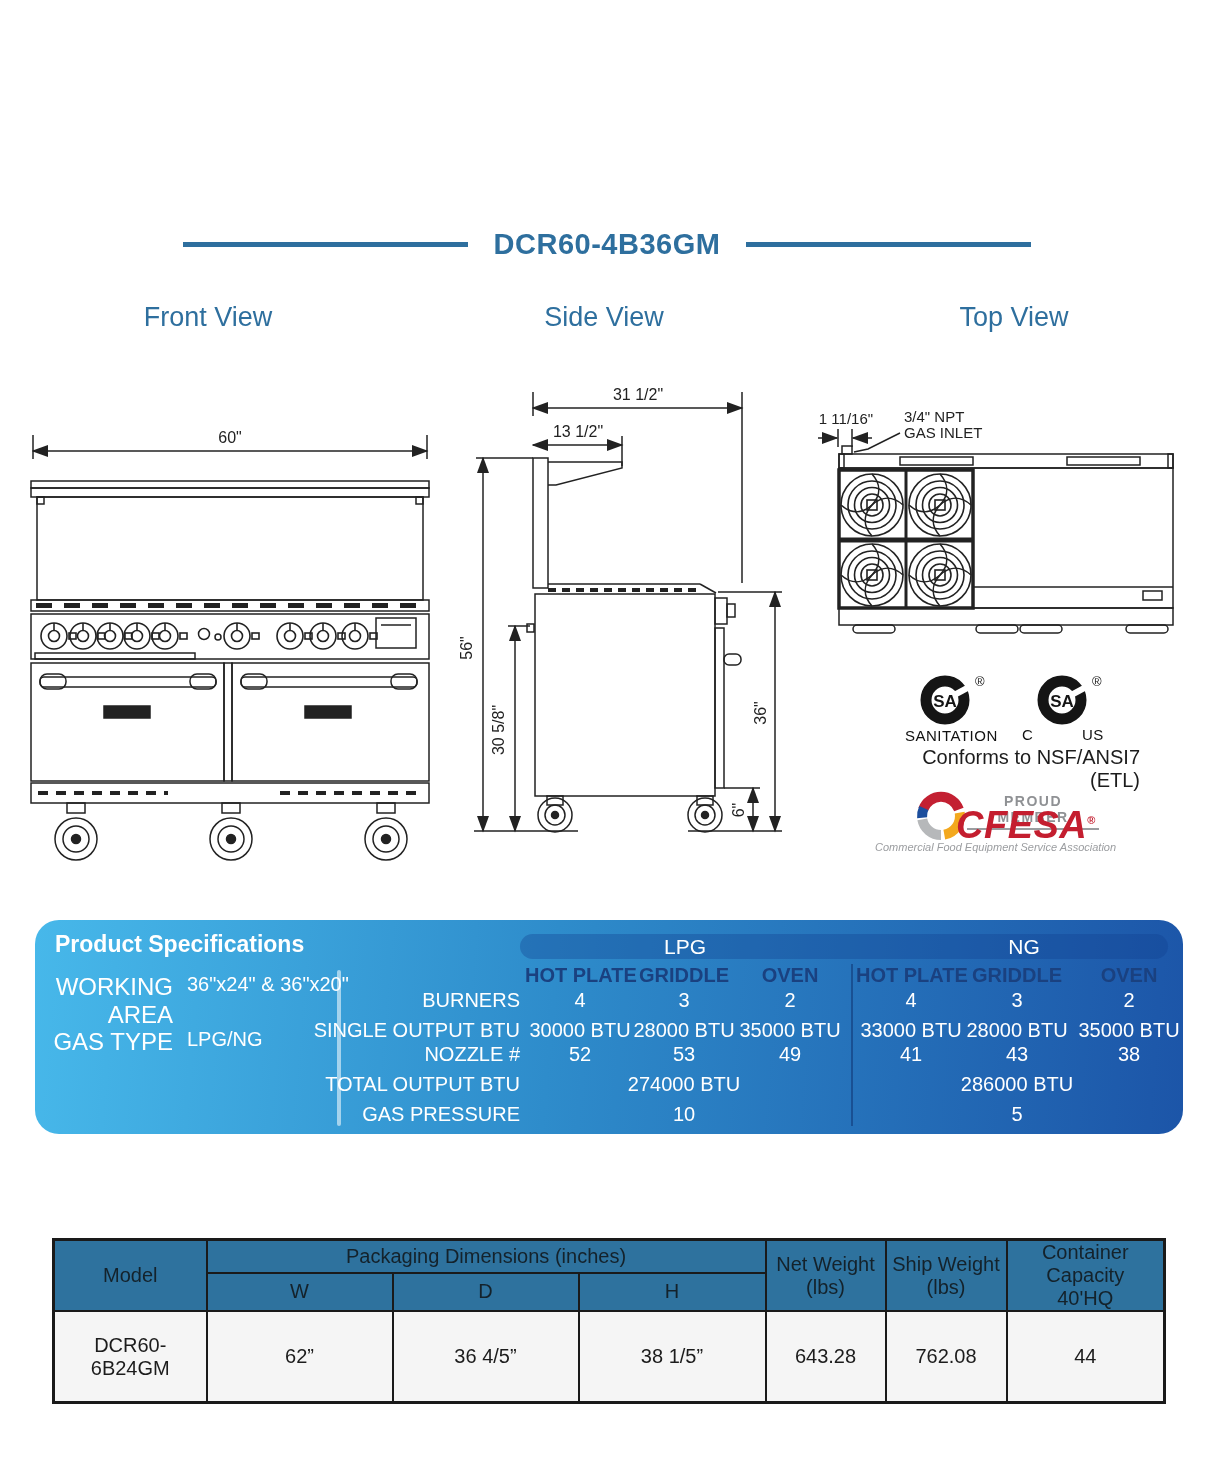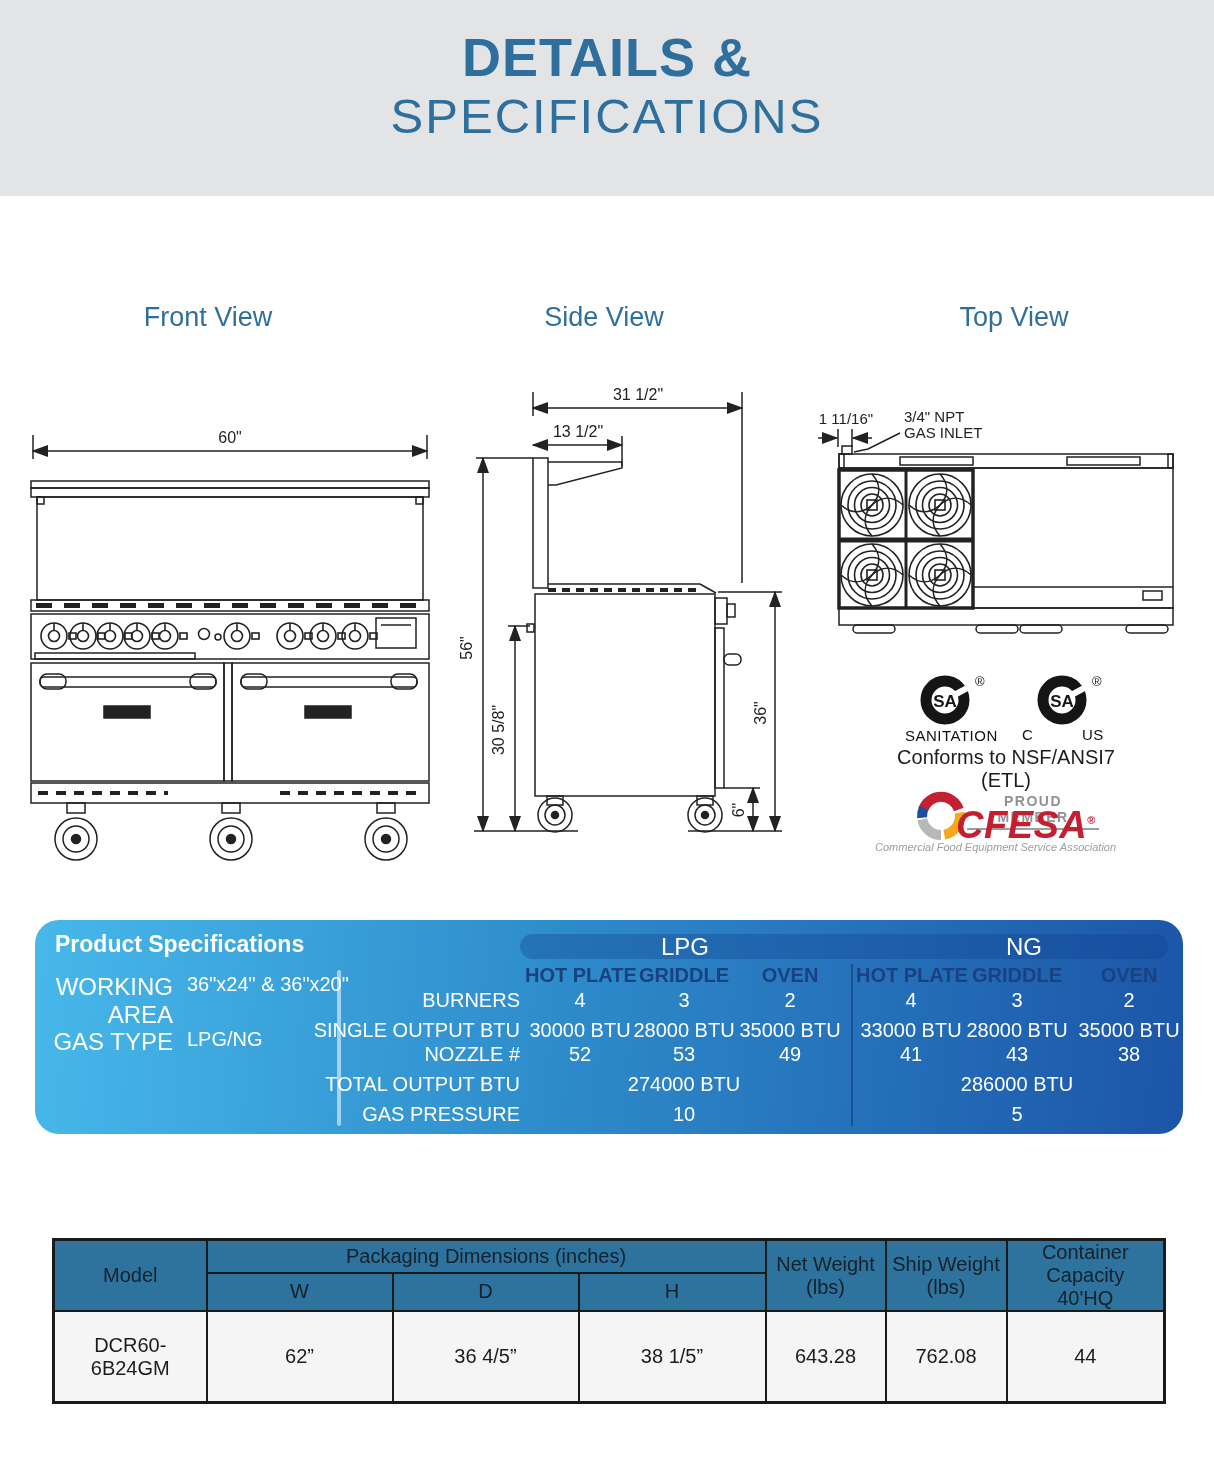--- a/index.html
+++ b/index.html
@@ -23,21 +23,21 @@
   
   .drawing{position:absolute;}
   .dwg-front{left:18px;top:425px;}
   .dwg-side{left:448px;top:378px;}
   .dwg-top{left:808px;top:403px;}
   .dim-text{font-family:"Liberation Sans",sans-serif;font-size:15px;fill:#222;}
   .dim-text-lg{font-family:"Liberation Sans",sans-serif;font-size:16px;fill:#222;}
   
   .cert{position:absolute;}
   .csa-caption{position:absolute;font-size:15px;color:#111;font-weight:400;letter-spacing:0.5px;}
-  .conforms{position:absolute;left:872px;top:746px;width:268px;text-align:center;font-size:20px;
+  .conforms{position:absolute;left:872px;top:746px;width:268px;text-align:right;font-size:20px;
             color:#1c1c1c;font-weight:500;}
   .cfesa-member{position:absolute;left:967px;top:793px;width:132px;text-align:center;font-size:14px;
                 font-weight:700;letter-spacing:1.5px;color:#8f9194;border-bottom:2px solid #9b9da0;
                 padding-bottom:3px;}
   .cfesa-name{position:absolute;left:956px;top:804px;font-size:38px;font-weight:900;font-style:italic;
               color:#c41e2f;letter-spacing:0.5px;text-align:right;}
   .cfesa-reg{font-size:11px;vertical-align:super;font-style:normal;}
   .cfesa-tagline{position:absolute;left:875px;top:841px;width:246px;text-align:left;font-size:11px;
                  font-style:italic;color:#9b9da0;}
   
@@ -45,21 +45,21 @@
               background:linear-gradient(95deg,#47b8ea 0%,#2e8ccb 45%,#1c55a8 100%);color:#fff;}
   .sp-title{position:absolute;left:20px;top:11px;font-size:23px;font-weight:700;color:#fff;}
   .sp-left-label{position:absolute;left:8px;width:130px;text-align:right;font-size:24px;font-weight:400;}
   .sp-left-value{position:absolute;left:152px;font-size:20px;font-weight:400;white-space:nowrap;}
   .sp-divider{position:absolute;left:302px;top:50px;width:4px;height:156px;
               background:rgba(255,255,255,0.55);border-radius:2px;}
   .sp-gas-divider{position:absolute;left:816px;top:44px;width:2px;height:162px;
                   background:rgba(10,40,100,0.45);}
   .pill{position:absolute;left:485px;top:14px;width:648px;height:25px;border-radius:13px;
         background:rgba(16,62,142,0.35);}
-  .pill span{position:absolute;top:0;height:25px;line-height:25px;text-align:center;font-size:24px;
+  .pill span{position:absolute;top:0;height:25px;line-height:25px;text-align:center;font-size:21px;
              font-weight:500;color:#fff;}
   .pill-lpg{left:0;width:330px;} .pill-ng{left:360px;width:288px;}
   .sp-cell{position:absolute;width:110px;height:22px;line-height:22px;text-align:center;
            font-size:20px;color:#fff;font-weight:400;white-space:nowrap;}
   .sp-head{color:#1a4180;font-weight:600;}
   .sp-label{position:absolute;left:235px;width:250px;height:22px;line-height:22px;text-align:right;
             font-size:20px;color:#fff;font-weight:500;white-space:nowrap;}
   .x1{left:490px;} .x2{left:594px;} .x3{left:700px;} .x4{left:821px;} .x5{left:927px;} .x6{left:1039px;}
   .yh{top:44px;} .y1{top:69px;} .y2{top:99px;} .y3{top:123px;} .y4{top:153px;} .y5{top:183px;}
   .sp-total-lpg{left:569px;width:160px;} .sp-total-ng{left:902px;width:160px;}
@@ -71,25 +71,26 @@
   .pkg-head{background:#2e729e;font-weight:500;}
   .pkg-data td{background:#f5f5f5;height:89px;font-weight:400;color:#1c1c1c;}
   .h-top{height:30px;} .h-bot{height:35px;}
   .two-line{line-height:1.15;}
 </style>
 </head>
 <body>
 
 <div class="canvas">
 
-  <div class="hdr">
-    <div class="hdr-line1">DETAILS &amp;</div>
-    <div class="hdr-line2">SPECIFICATIONS</div>
+
+  <div class="model-row">
+    <div class="model-line"></div>
+    <div class="model-title">DCR60-4B36GM</div>
+    <div class="model-line"></div>
   </div>
-
 
   <div class="view-label vl-front">Front View</div>
   <div class="view-label vl-side">Side View</div>
   <div class="view-label vl-top">Top View</div>
 
   <svg class="drawing dwg-front" width="424" height="455" viewBox="0 0 424 455">
     <defs>
       <marker id="arrF" markerWidth="11" markerHeight="8" refX="10" refY="4" orient="auto-start-reverse">
         <path d="M0,0 L11,4 L0,8 z" fill="#222"></path>
       </marker>

